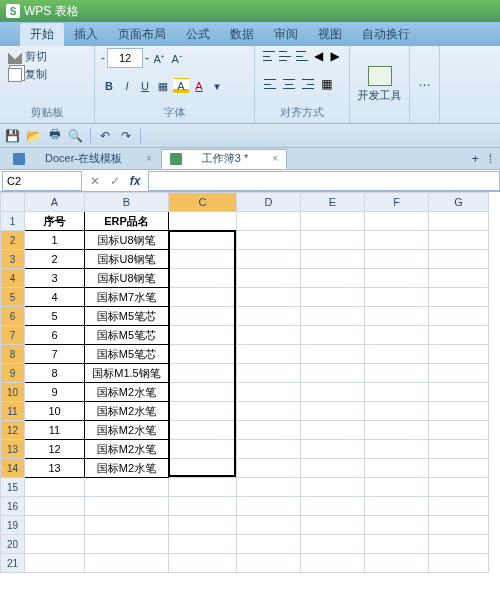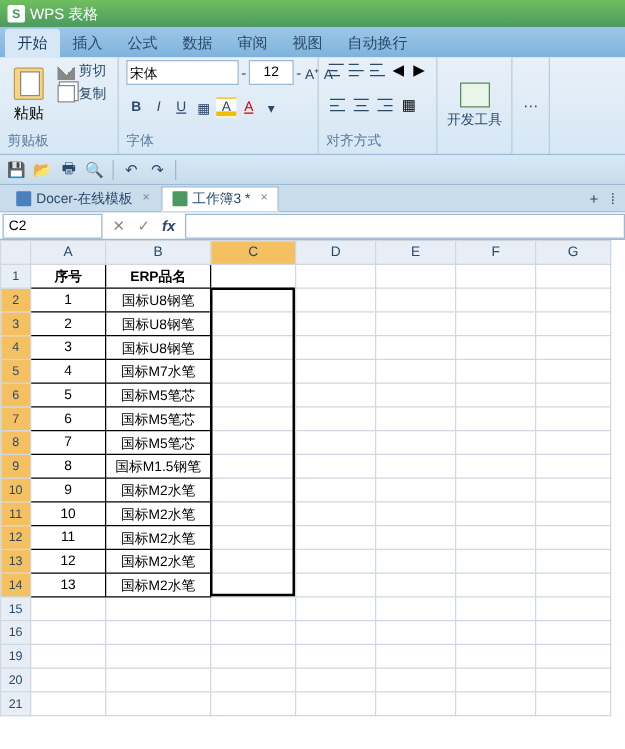--- a/index.html
+++ b/index.html
@@ -1,24 +1,24 @@
 <!DOCTYPE html>
 <html><head>
 <meta charset="utf-8">
 <style>
 *{margin:0;padding:0;box-sizing:border-box;font-family:"Microsoft YaHei",SimSun,Arial,sans-serif;user-select:none}
 body{width:500px;height:599px;background:#fff;overflow:hidden;font-size:12px}
 .titlebar{height:22px;background:linear-gradient(#6fbf5f,#4a9960);display:flex;align-items:center;padding:0 6px;color:#fff}
 .titlebar .logo{width:14px;height:14px;background:#fff;border-radius:2px;margin-right:4px;display:flex;align-items:center;justify-content:center;color:#4a9960;font-weight:bold;font-size:10px}
-.ribbon-tabs{height:24px;background:linear-gradient(#9cc6e8,#7fb3dc);display:flex;align-items:flex-end;padding:0 4px}
+.ribbon-tabs{height:24px;background:linear-gradient(#9cc6e8,#7fb3dc);display:flex;align-items:flex-end;padding:0 20px}
 .ribbon-tab{padding:3px 10px;color:#2a4a6a;cursor:pointer;font-size:12px}
 .ribbon-tab.active{background:#d6e7f5;border-radius:3px 3px 0 0;color:#1a3a5a}
 .ribbon-content{height:78px;background:linear-gradient(#e8f0f8,#d6e7f5);border-bottom:1px solid #9cb8d4;display:flex}
 .ribbon-group{border-right:1px solid #b8cde0;padding:2px 6px;display:flex;flex-direction:column;justify-content:space-between;position:relative}
-.ribbon-group-label{font-size:11px;color:#5a7a9a;text-align:left;padding:1px 0}
+.ribbon-group-label{font-size:11px;color:#5a7a9a;text-align:center;padding:1px 0}
 .clipboard{width:95px}
 .clipboard-main{display:flex;gap:4px;height:60px}
 .paste-big{width:34px;display:flex;flex-direction:column;align-items:center;justify-content:center;gap:2px;cursor:pointer}
 .paste-icon{width:24px;height:26px;background:#f5d580;border:1px solid #c0a050;border-radius:2px;position:relative}
 .paste-icon::after{content:"";position:absolute;top:2px;left:4px;width:14px;height:18px;background:#fff;border:1px solid #888}
 .clip-side{display:flex;flex-direction:column;gap:1px;font-size:11px}
 .clip-btn{display:flex;align-items:center;gap:3px;padding:1px 2px;cursor:pointer;color:#2a4a6a}
 .clip-btn .ic{width:14px;height:14px;display:inline-block}
 .ic-cut{background:linear-gradient(45deg,#888 40%,transparent 40%),linear-gradient(-45deg,#888 40%,transparent 40%)}
 .ic-copy{background:#fff;border:1px solid #888;box-shadow:2px -2px 0 #fff,2px -2px 0 1px #888}
@@ -36,21 +36,21 @@
 .align-btn{width:18px;height:16px;display:flex;align-items:center;justify-content:center;cursor:pointer}
 .align-lines{width:12px;height:10px;display:flex;flex-direction:column;justify-content:space-between}
 .align-lines span{height:1px;background:#2a4a6a;display:block}
 .wrap-group{width:60px;display:flex;flex-direction:column;align-items:center;justify-content:center;gap:2px}
 .wrap-icon{width:24px;height:20px;border:1px solid #5a8a5a;background:#e8f5e8}
 .tail-group{width:30px;display:flex;align-items:center;justify-content:center}
 .qat{height:24px;background:linear-gradient(#d8e8f5,#c8dcec);display:flex;align-items:center;padding:0 4px;gap:3px;border-bottom:1px solid #9cb8d4}
 .qat-btn{width:18px;height:18px;display:flex;align-items:center;justify-content:center;cursor:pointer;color:#2a4a6a;font-size:12px}
 .qat-sep{width:1px;height:16px;background:#9cb8d4;margin:0 2px}
 .doc-tabs{height:22px;background:#c8dcec;display:flex;align-items:center;padding:0 4px;border-bottom:1px solid #9cb8d4}
-.doc-tab{height:20px;padding:0 8px;display:flex;align-items:center;gap:4px;font-size:11px;color:#2a4a6a;border:1px solid transparent;cursor:pointer}
+.doc-tab{height:20px;padding:0 8px;display:flex;align-items:center;gap:20px;font-size:11px;color:#2a4a6a;border:1px solid transparent;cursor:pointer}
 .doc-tab.active{background:#fff;border:1px solid #9cb8d4;border-bottom-color:#fff}
 .doc-tab .t-icon{width:12px;height:12px;background:#4a9960;border-radius:1px}
 .doc-tab .t-icon.d{background:#4a80c0}
 .doc-tab .close{color:#888;font-size:10px;margin-left:4px}
 .doc-tabs .plus{margin-left:auto;padding:0 6px;color:#2a4a6a;cursor:pointer}
 .name-box-row{height:22px;background:#fff;display:flex;align-items:center;border-bottom:1px solid #9cb8d4}
 .name-box{width:80px;height:20px;border:1px solid #9cb8d4;padding:0 4px;font-size:11px;margin-left:2px;display:flex;align-items:center}
 .fx-btns{display:flex;align-items:center;gap:2px;margin:0 4px}
 .fx-btn{width:18px;height:18px;display:flex;align-items:center;justify-content:center;cursor:pointer;font-size:12px;color:#888}
 .fx-label{font-style:italic;color:#2a4a6a;font-weight:bold}
@@ -82,51 +82,47 @@
 <body>
 
 <div class="titlebar">
   <span class="logo">S</span>
   <span>WPS 表格</span>
 </div>
 
 <div class="ribbon-tabs">
   <div class="ribbon-tab active">开始</div>
   <div class="ribbon-tab">插入</div>
+  <div class="ribbon-tab">页面布局</div>
   <div class="ribbon-tab">公式</div>
   <div class="ribbon-tab">数据</div>
   <div class="ribbon-tab">审阅</div>
   <div class="ribbon-tab">视图</div>
   <div class="ribbon-tab">自动换行</div>
 </div>
 
 <div class="ribbon-content">
   <div class="ribbon-group clipboard">
     <div class="clipboard-main">
-      <div class="paste-big">
-        <div class="paste-icon"></div>
-        <span>粘贴</span>
-      </div>
       <div class="clip-side">
         <div class="clip-btn">
             <span class="ic ic-cut"></span>
             <span>剪切</span>
           </div>
         <div class="clip-btn">
             <span class="ic ic-copy"></span>
             <span>复制</span>
           </div>
       </div>
     </div>
     <div class="ribbon-group-label">剪贴板</div>
   </div>
 
   <div class="ribbon-group font-group">
     <div class="font-row">
-      <input class="font-name" value="宋体" style="">
       <span style="color:#2a4a6a">-</span>
       <input class="font-size" value="12" style="">
       <span style="color:#2a4a6a">-</span>
       <div class="font-btn">A⁺</div>
       <div class="font-btn">A⁻</div>
     </div>
     <div class="font-row">
       <div class="font-btn b">B</div>
       <div class="font-btn i">I</div>
       <div class="font-btn u">U</div>

